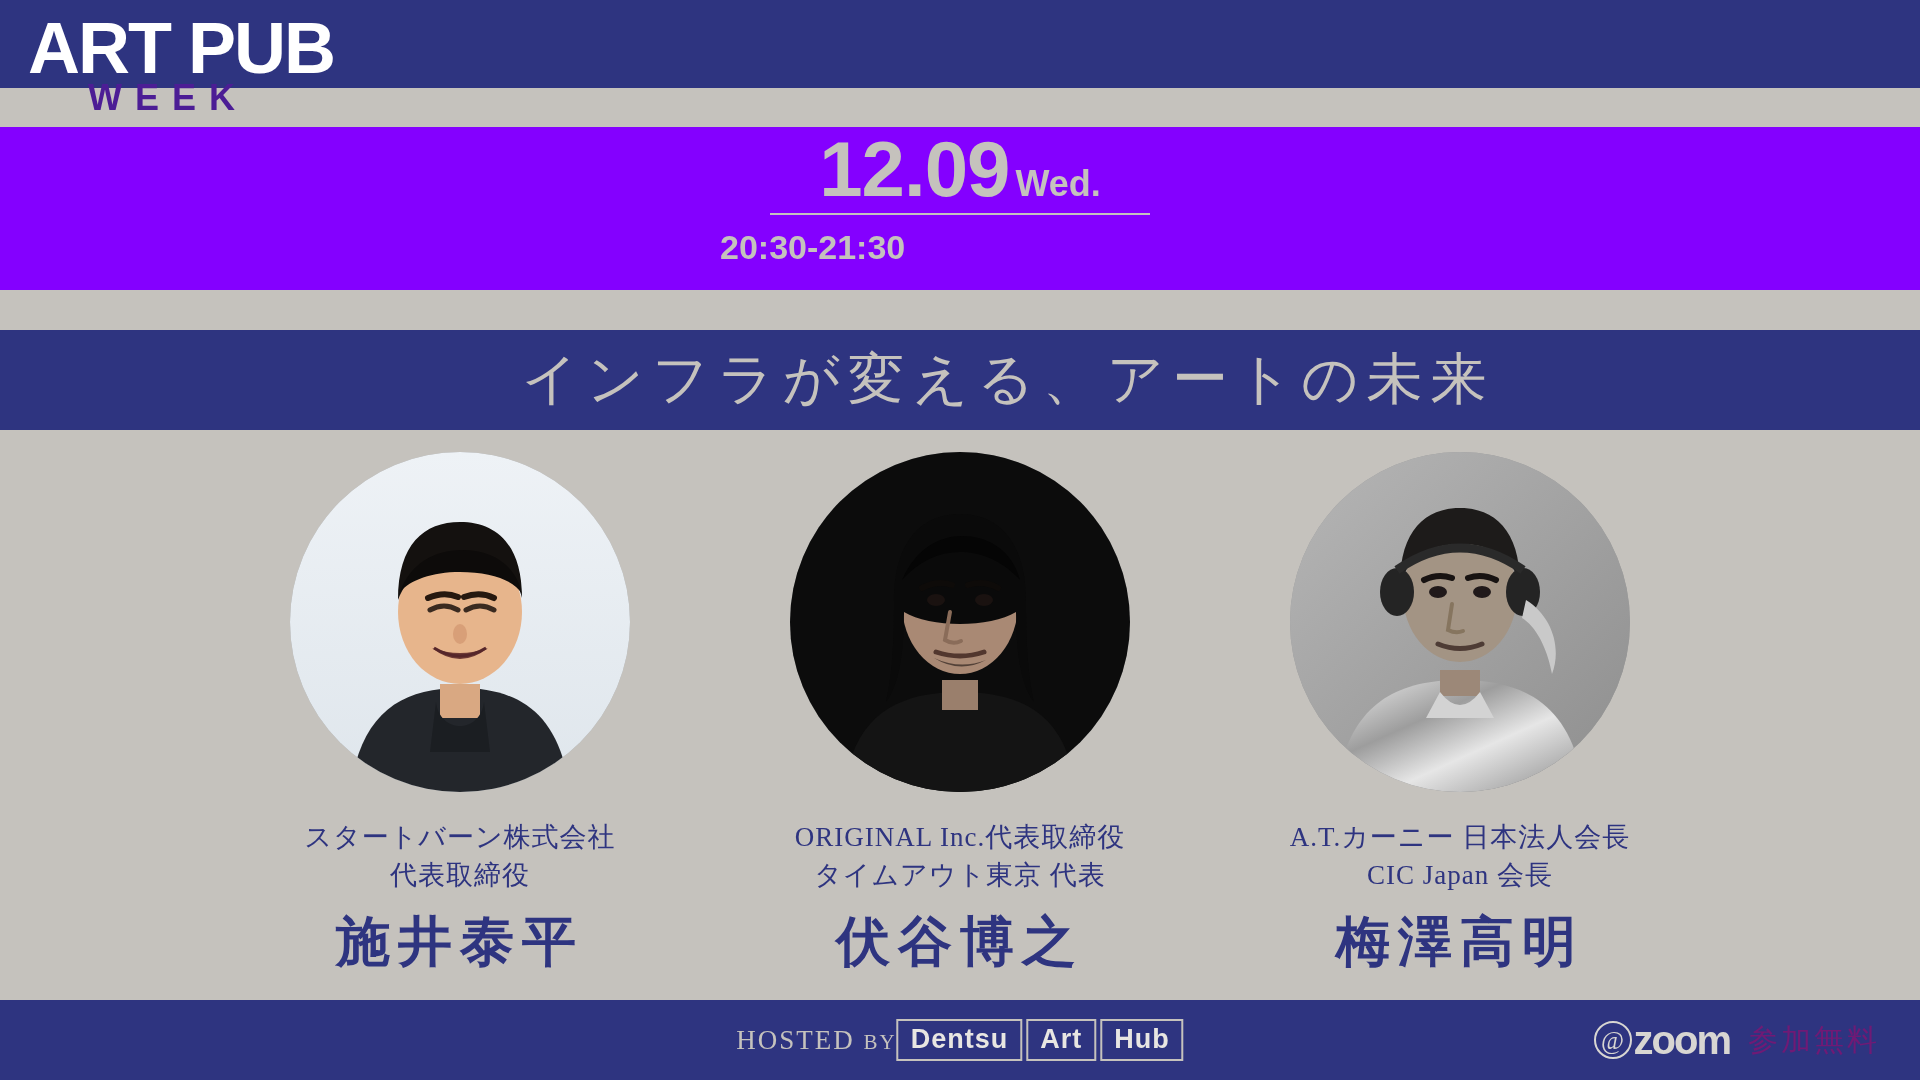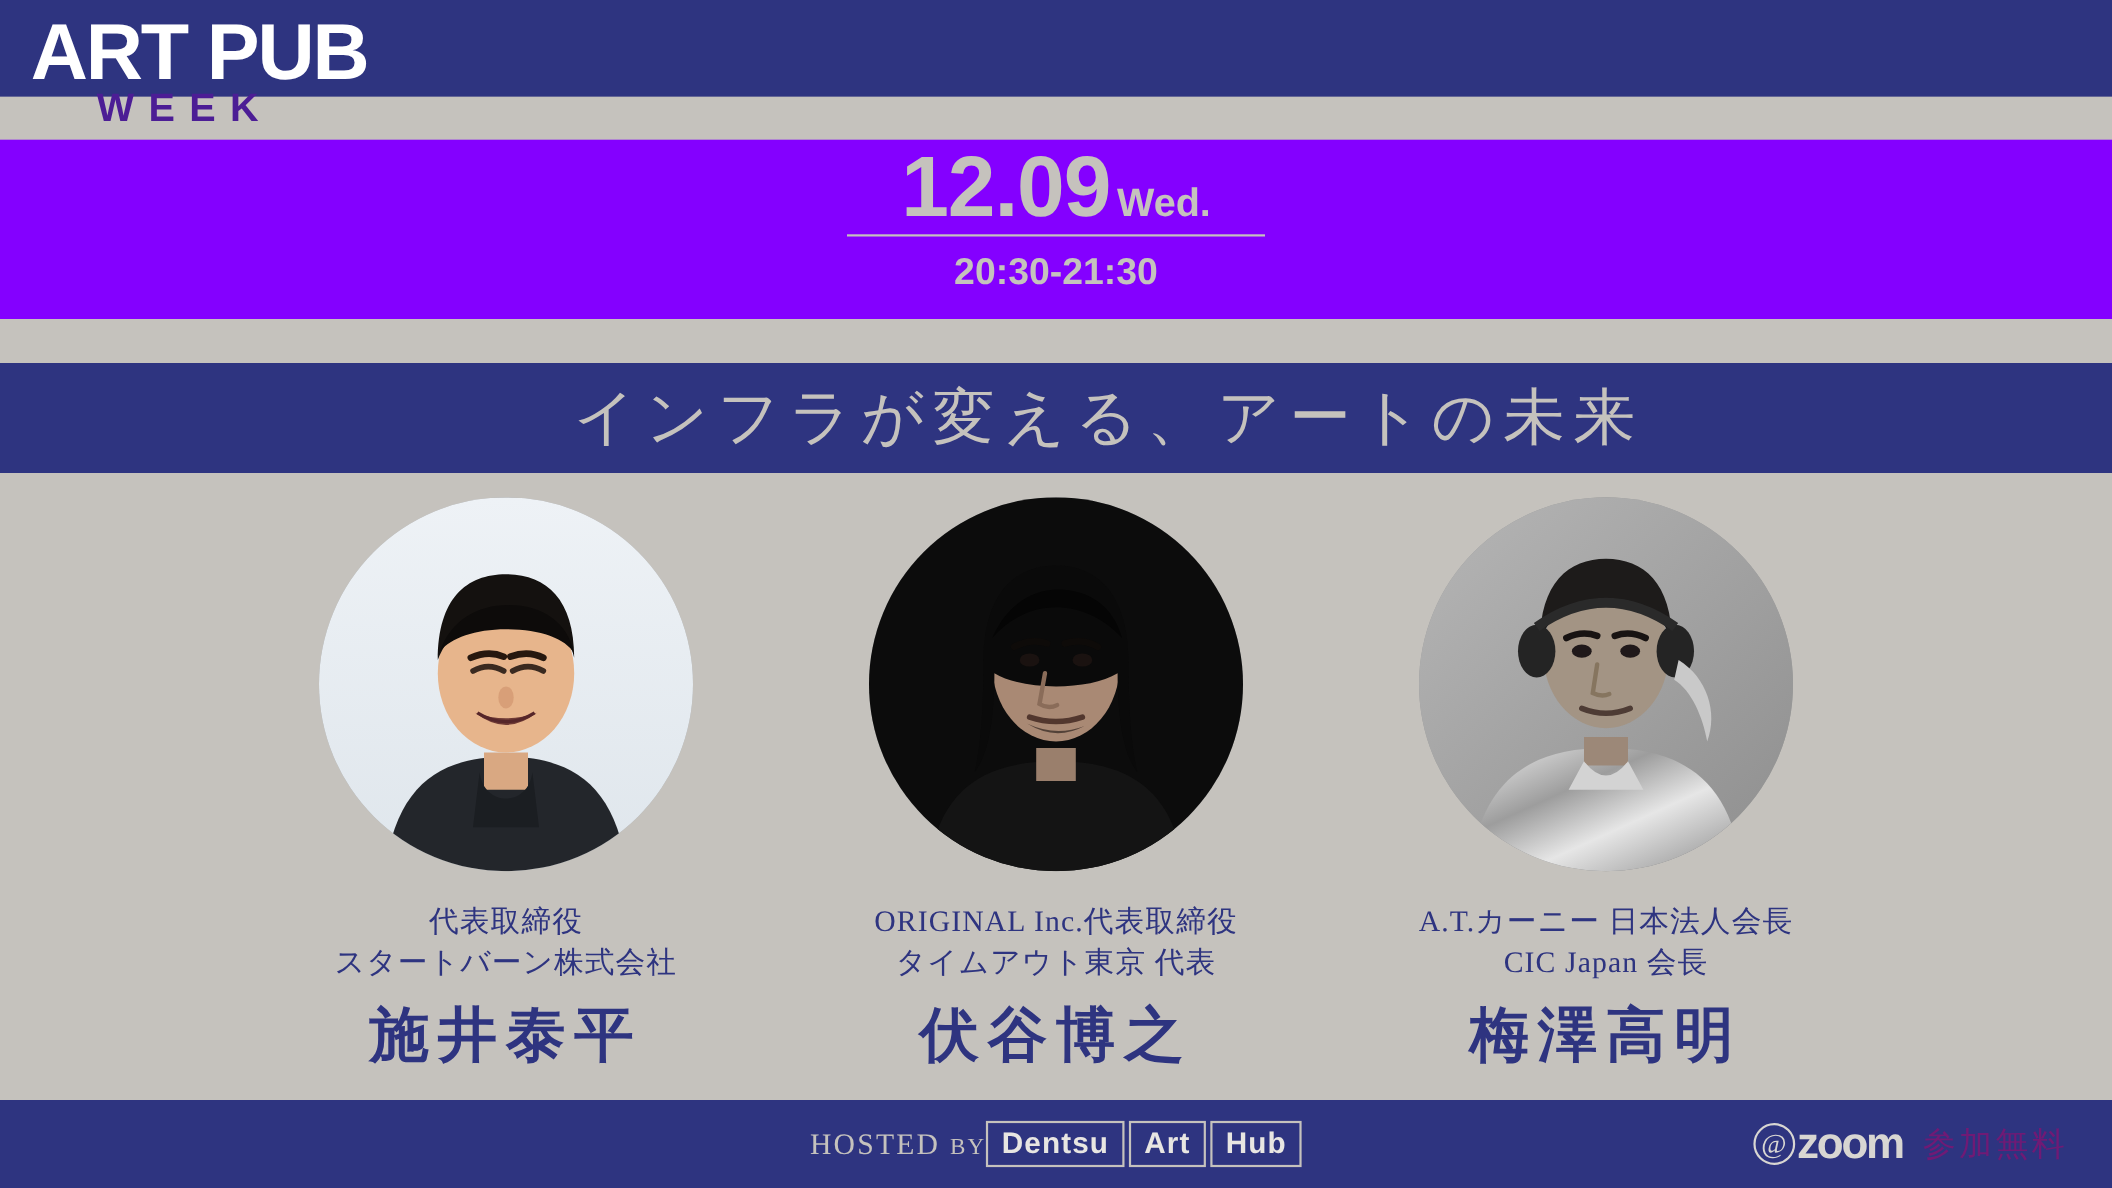--- a/index.html
+++ b/index.html
@@ -35,21 +35,21 @@
     position:absolute;left:60px;top:74px;white-space:nowrap;text-align:center;
   }
 
   
   .date-block{
     position:absolute;left:0;top:127px;width:1920px;height:163px;
     z-index:5;
   }
   .date-inner{
     position:absolute;left:50%;top:0;transform:translateX(-50%);
-    width:480px;text-align:center;
+    width:480px;text-align:left;
   }
   .date-row{
     display:flex;align-items:baseline;justify-content:center;
     padding-top:2px;
   }
   .date-main{
     font-family:"Liberation Sans", sans-serif;
     font-weight:bold;font-size:78px;line-height:80px;
     color:#c5c2bd;letter-spacing:-1px;
   }
@@ -205,22 +205,22 @@
           <path d="M140 158 q14 -8 28 0" stroke="#3a2a20" stroke-width="5" fill="none" stroke-linecap="round"></path>
           <path d="M176 158 q14 -8 28 0" stroke="#3a2a20" stroke-width="5" fill="none" stroke-linecap="round"></path>
           <path d="M138 146 q16 -7 30 -1" stroke="#26180f" stroke-width="6" fill="none" stroke-linecap="round"></path>
           <path d="M174 145 q16 -6 30 1" stroke="#26180f" stroke-width="6" fill="none" stroke-linecap="round"></path>
           <path d="M142 196 q28 22 56 0 q-28 10 -56 0 Z" fill="#6e3a35"></path>
           <path d="M144 196 q26 16 52 0" stroke="#56262a" stroke-width="3" fill="none"></path>
           <ellipse cx="170" cy="182" rx="7" ry="10" fill="#d89f78"></ellipse>
         </svg>
       </div>
       <div class="speaker-role">
+        <div>スタートバーン株式会社</div>
         <div>代表取締役</div>
-        <div>スタートバーン株式会社</div>
       </div>
       <div class="speaker-name">施井泰平</div>
     </div>
 
     <div class="speaker">
       <div class="avatar">
         <svg viewBox="0 0 340 340" xmlns="http://www.w3.org/2000/svg">
           <rect width="340" height="340" fill="#0c0c0c"></rect>
           <path d="M54 340 C62 266 104 240 170 240 C236 240 278 266 286 340 Z" fill="#141414"></path>
           <path d="M152 228 h36 v30 h-36 z" fill="#9a7f6c"></path>

